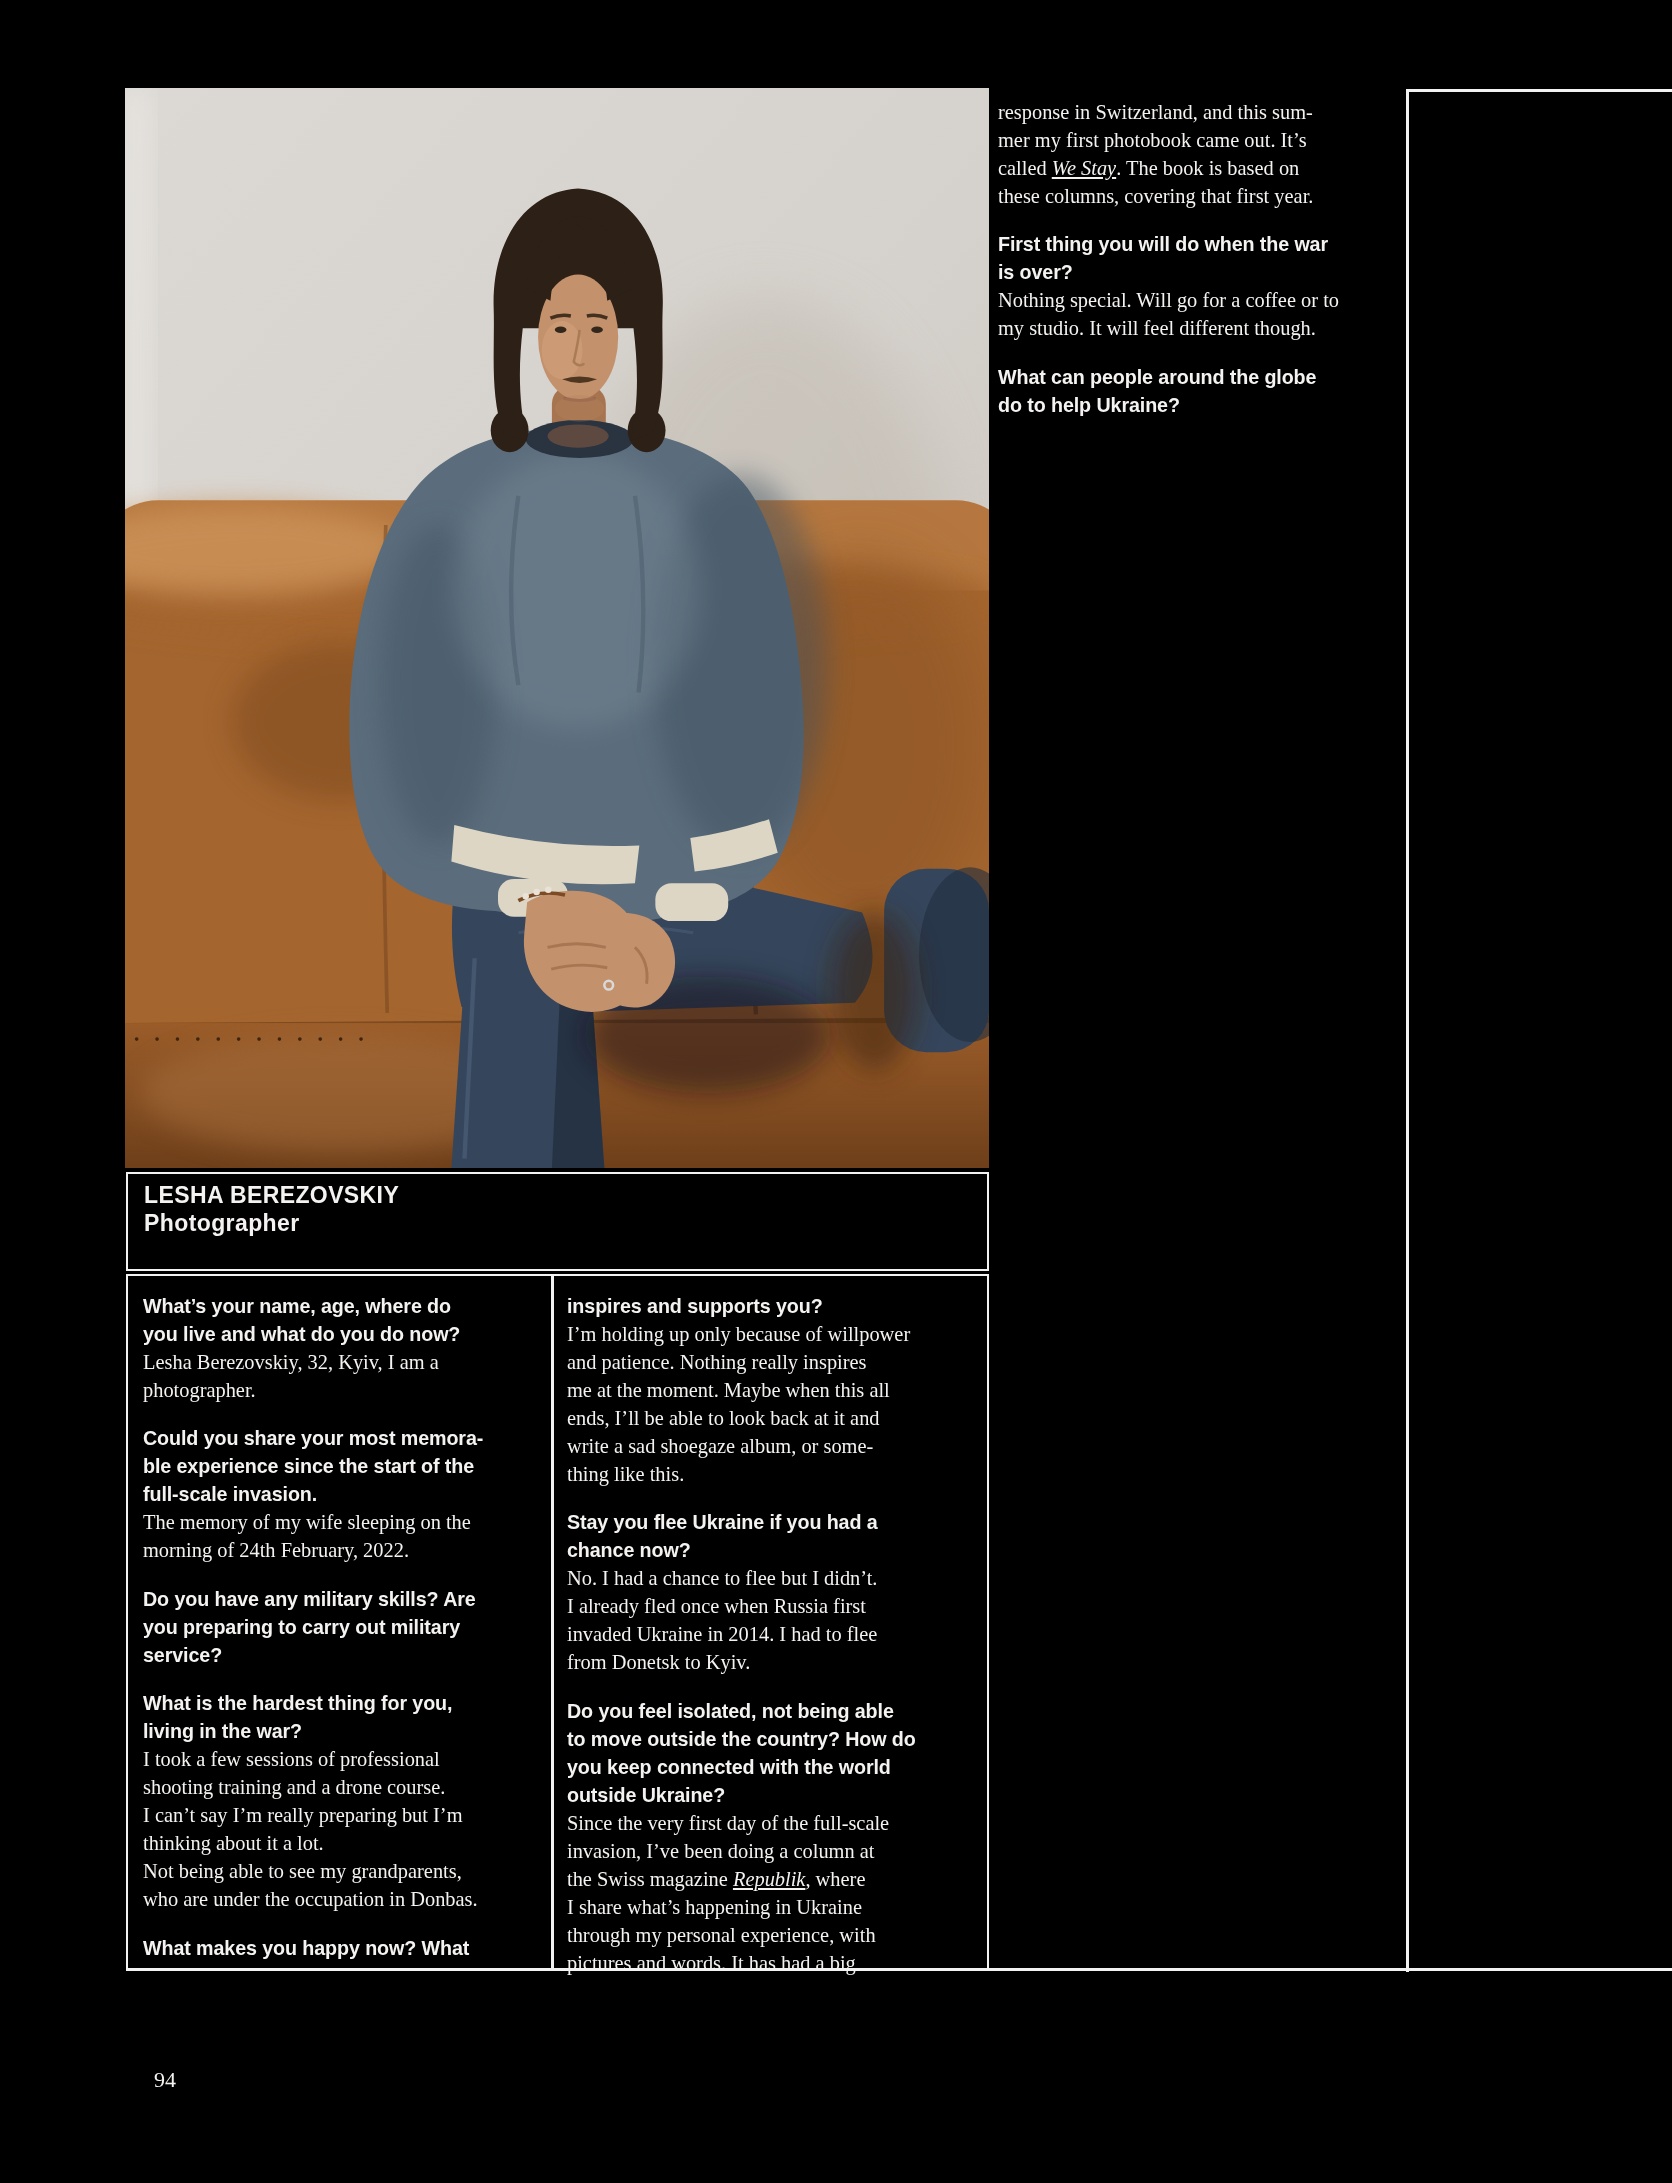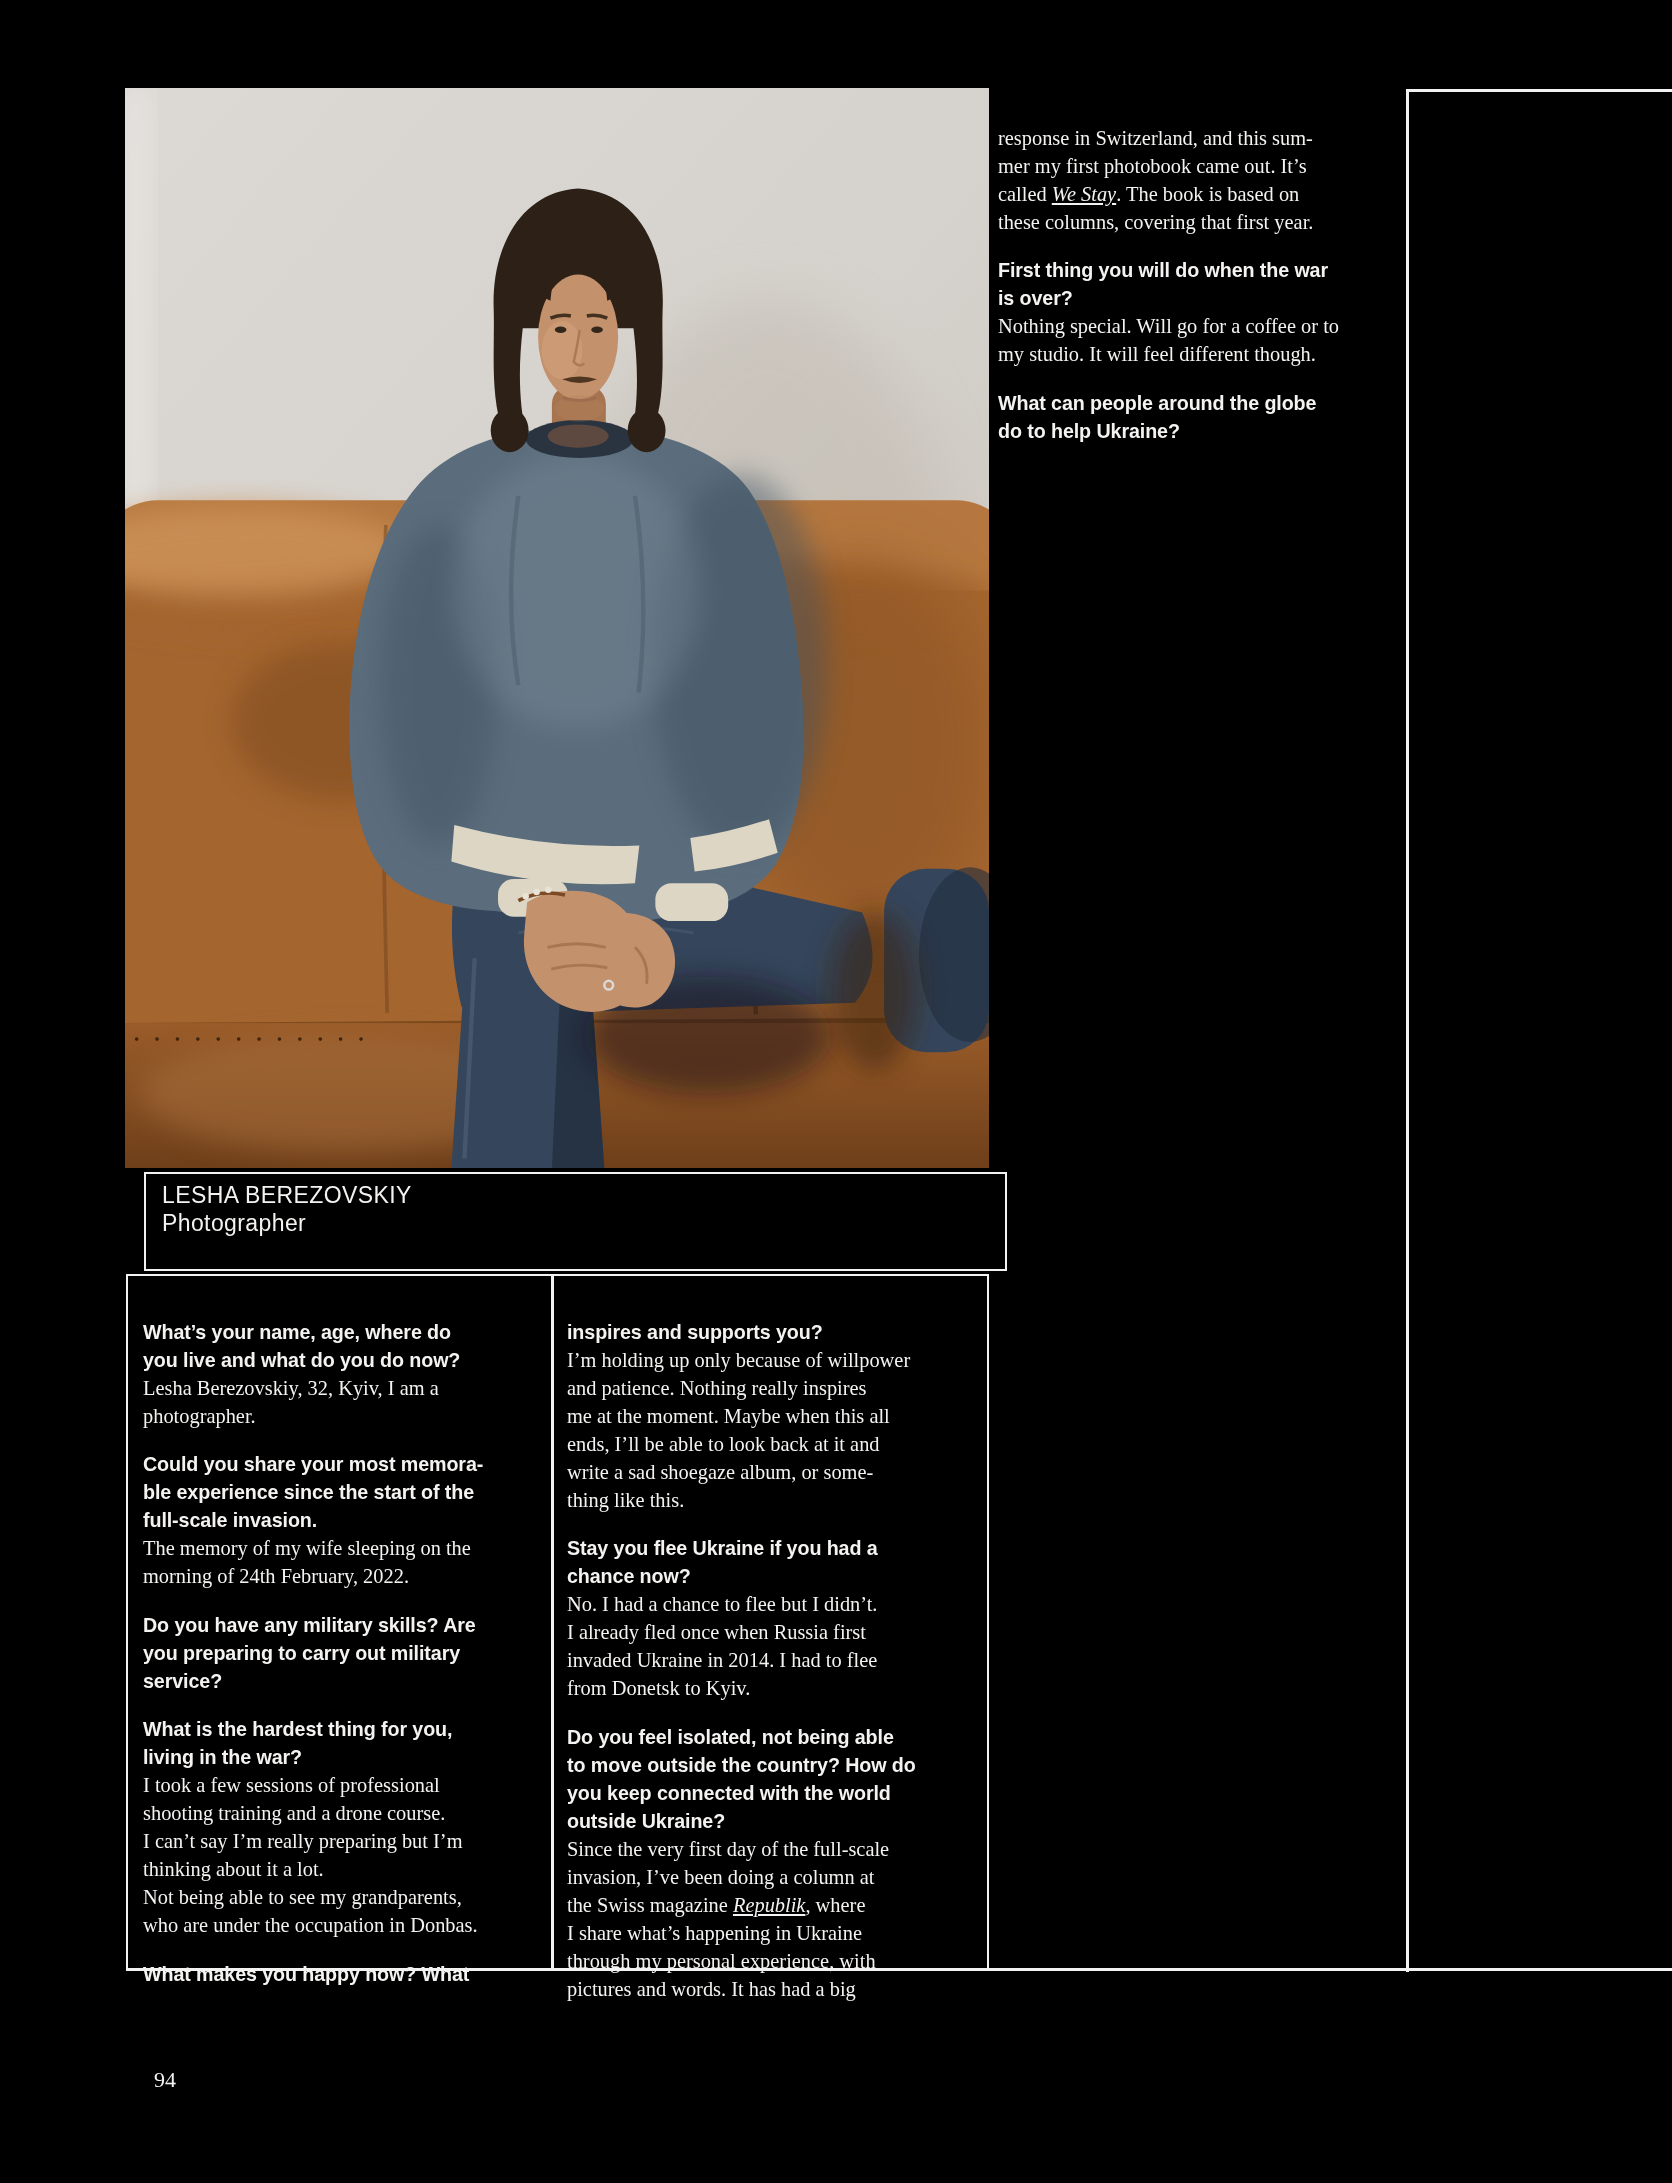--- a/index.html
+++ b/index.html
@@ -5,31 +5,31 @@
   html,body{margin:0;padding:0;background:#000;}
   body{width:1672px;height:2183px;position:relative;overflow:hidden;}
   .page{position:absolute;inset:0;background:var(--bg,#000);}
 
   .photo{position:absolute;left:125px;top:88px;width:864px;height:1080px;display:block;}
 
   .caption-box{
     position:absolute;left:126px;top:1172px;width:863px;height:99px;
     border:2.2px solid var(--rule,#f2f2f2);box-sizing:border-box;
     padding:7.3px 0 0 16px;color:var(--text,#f4f3f1);
-    font-family:"Liberation Sans",sans-serif;font-weight:400;
-    font-size:23px;line-height:28px;letter-spacing:0.4px;margin-left:18px;
+    font-family:"Liberation Sans",sans-serif;font-weight:700;
+    font-size:23px;line-height:28px;letter-spacing:0.4px;
   }
 
   .qa-box{
     position:absolute;left:126px;top:1274px;width:863px;height:696px;
     border:2.2px solid var(--rule,#f2f2f2);border-bottom:none;box-sizing:border-box;
   }
   .qa-divider{position:absolute;left:551px;top:1274px;width:2.9px;height:694px;background:var(--rule,#f2f2f2);}
 
-  .textcol{position:absolute;color:var(--text,#f4f3f1);margin-top:26px;}
+  .textcol{position:absolute;color:var(--text,#f4f3f1);}
   .qa-left{left:143px;top:1292px;width:397px;}
   .qa-right{left:567px;top:1292px;width:405px;}
   .top-right{left:998px;top:98px;width:399px;}
 
   p.qa-item{
     margin:0;white-space:pre-line;
     font-family:"Liberation Serif",serif;
     font-size:20.4px;line-height:28px;
   }
   p.qa-item.question{

